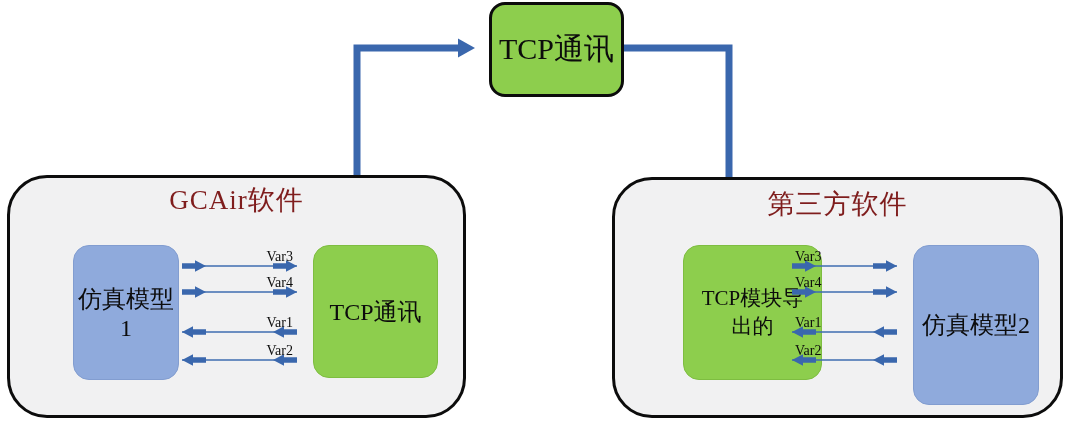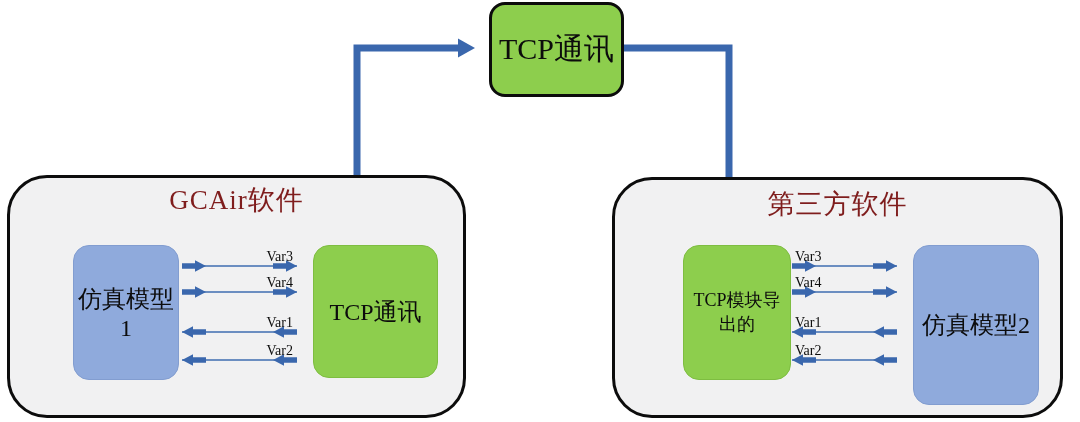--- a/index.html
+++ b/index.html
@@ -25,21 +25,21 @@
     font-size:24px;color:#0c0c0c;margin-left:16px;
   }
   .node.green{background:#8dce4d;border:1px solid #7ebd41;}
   .node.blue{background:#8faadc;border:1px solid #829dd0;}
   .node.tcp-comm{
     left:473px;top:2px;width:135px;height:95px;background:#8dce4d;
     border:3px solid #0c0c0c;border-radius:16px;font-size:30px;
   }
   .node.sim1{left:57px;top:245px;width:106px;height:135px;}
   .node.tcpmod{left:297px;top:245px;width:125px;height:133px;}
-  .node.cosim{left:667px;top:245px;width:108px;height:135px;font-size:18px;line-height:1.3;flex-direction:column;}
+  .node.cosim{left:667px;top:245px;width:139px;height:135px;font-size:21px;line-height:1.3;flex-direction:column;}
   .node.sim2{left:897px;top:245px;width:126px;height:160px;}
   .cosim-line{display:block;}
   .arrow-row{position:absolute;height:14px;}
   .var-label{
     position:absolute;height:15px;font-size:14px;color:#0c0c0c;line-height:15px;
   }
   .var-label.lc{left:182px;width:111px;text-align:right;}
   .var-label.rc{left:795px;width:100px;text-align:left;}
 </style>
 </head>

